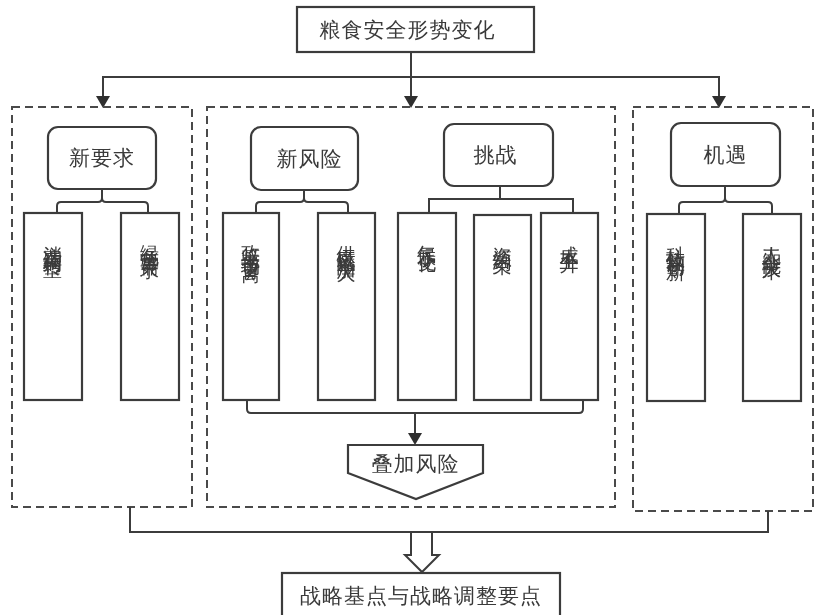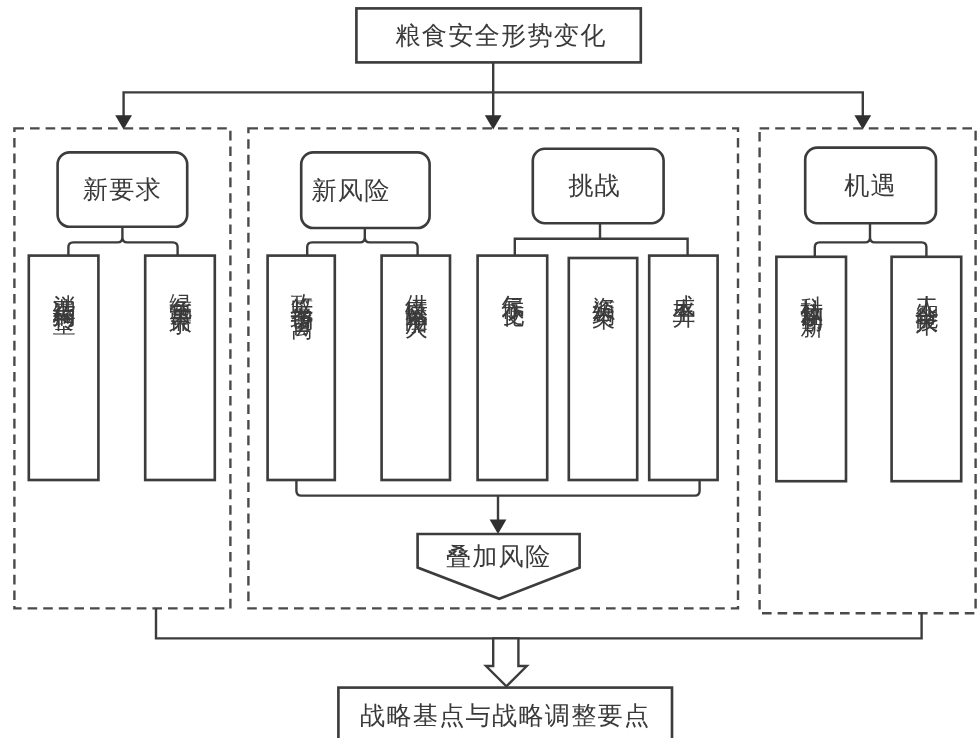--- a/index.html
+++ b/index.html
@@ -87,31 +87,31 @@
     <path class="solid" d="M725,186 V198 Q725,202 721,202 H683 Q679,202 679,206 V214 M725,198 Q725,202 729,202 H768 Q772,202 772,206 V214"></path>
     <rect class="boxr" x="647" y="214" width="58" height="187"></rect>
     <rect class="boxr" x="743" y="214" width="58" height="187"></rect>
 
     <polyline class="solid" points="130,507 130,532 768,532 768,511"></polyline>
     <polygon class="hollow" points="411,532 432,532 432,555 439,555 422,572 405,555 411,555"></polygon>
 
     <rect class="boxr" x="282" y="573" width="278" height="52"></rect>
   </svg>
 
-  <div class="label h" style="left:299px;top:7px;width:237px;height:45px;border-radius:10px;">粮食安全形势变化</div>
+  <div class="label h" style="left:289px;top:7px;width:237px;height:45px;border-radius:10px;">粮食安全形势变化</div>
 
   <div class="label h" style="left:48px;top:127px;width:108px;height:62px;font-family:Liberation Mono, monospace;">新要求</div>
   <div class="label v" style="left:24px;top:213px;width:58px;height:187px;">
       <span>消费结构转型</span>
     </div>
   <div class="label v" style="left:121px;top:213px;width:58px;height:187px;">
       <span>绿色营养需求</span>
     </div>
 
-  <div class="label h" style="left:234px;top:127px;width:117px;height:63px;">新风险</div>
+  <div class="label h" style="left:251px;top:127px;width:117px;height:63px;">新风险</div>
   <div class="label v" style="left:223px;top:213px;width:56px;height:187px;">
       <span>政策与市场背离</span>
     </div>
   <div class="label v" style="left:318px;top:213px;width:57px;height:187px;">
       <span>供应链风险加大</span>
     </div>
 
   <div class="label h" style="left:444px;top:124px;width:103px;height:62px;">挑战</div>
   <div class="label v" style="left:398px;top:213px;width:58px;height:187px;">
       <span>气候变化</span>

